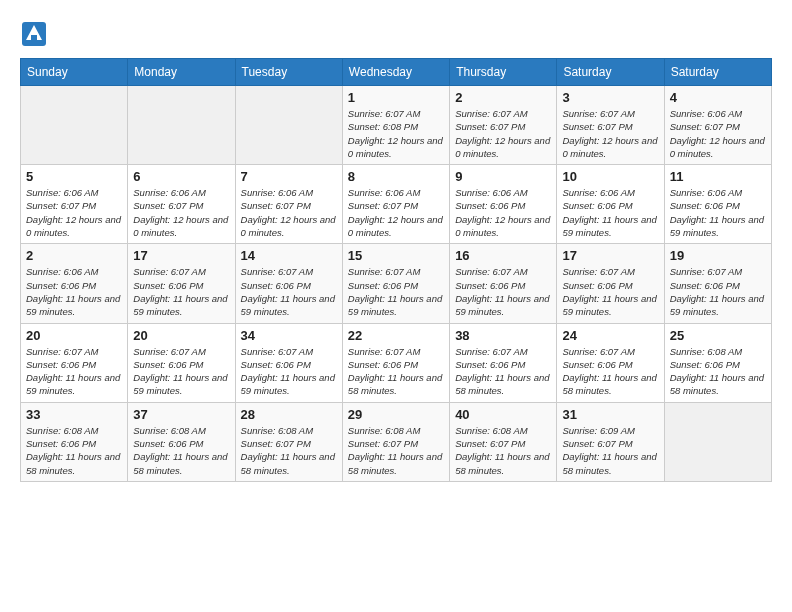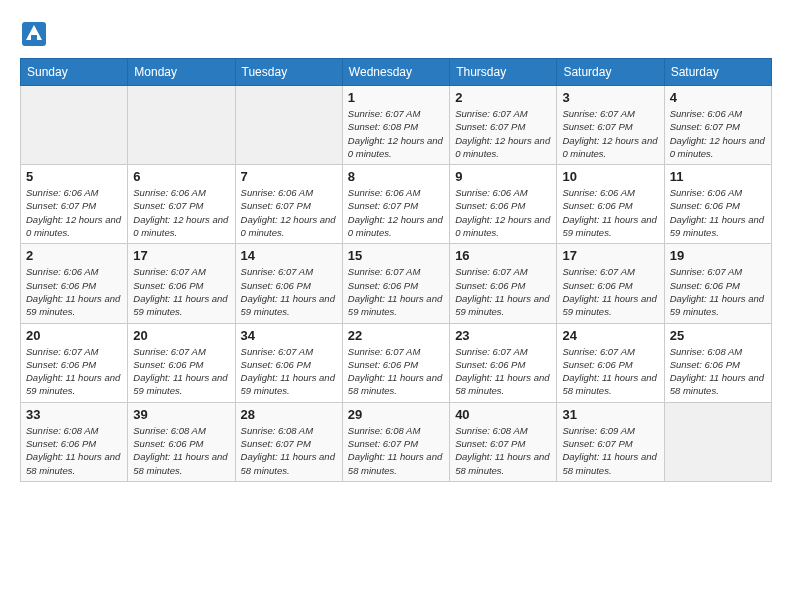--- a/index.html
+++ b/index.html
@@ -215,39 +215,39 @@
         </td>
         <td>
           <span class="day-number">34</span>
           <div class="day-detail">Sunrise: 6:07 AM<br>Sunset: 6:06 PM<br>Daylight: 11 hours and 59 minutes.</div>
         </td>
         <td>
           <span class="day-number">22</span>
           <div class="day-detail">Sunrise: 6:07 AM<br>Sunset: 6:06 PM<br>Daylight: 11 hours and 58 minutes.</div>
         </td>
         <td>
-          <span class="day-number">23</span>
+          <span class="day-number">38</span>
           <div class="day-detail">Sunrise: 6:07 AM<br>Sunset: 6:06 PM<br>Daylight: 11 hours and 58 minutes.</div>
         </td>
         <td>
           <span class="day-number">24</span>
           <div class="day-detail">Sunrise: 6:07 AM<br>Sunset: 6:06 PM<br>Daylight: 11 hours and 58 minutes.</div>
         </td>
         <td>
           <span class="day-number">25</span>
           <div class="day-detail">Sunrise: 6:08 AM<br>Sunset: 6:06 PM<br>Daylight: 11 hours and 58 minutes.</div>
         </td>
       </tr>
       <tr>
         <td>
           <span class="day-number">33</span>
           <div class="day-detail">Sunrise: 6:08 AM<br>Sunset: 6:06 PM<br>Daylight: 11 hours and 58 minutes.</div>
         </td>
         <td>
-          <span class="day-number">39</span>
+          <span class="day-number">37</span>
           <div class="day-detail">Sunrise: 6:08 AM<br>Sunset: 6:06 PM<br>Daylight: 11 hours and 58 minutes.</div>
         </td>
         <td>
           <span class="day-number">28</span>
           <div class="day-detail">Sunrise: 6:08 AM<br>Sunset: 6:07 PM<br>Daylight: 11 hours and 58 minutes.</div>
         </td>
         <td>
           <span class="day-number">29</span>
           <div class="day-detail">Sunrise: 6:08 AM<br>Sunset: 6:07 PM<br>Daylight: 11 hours and 58 minutes.</div>
         </td>

